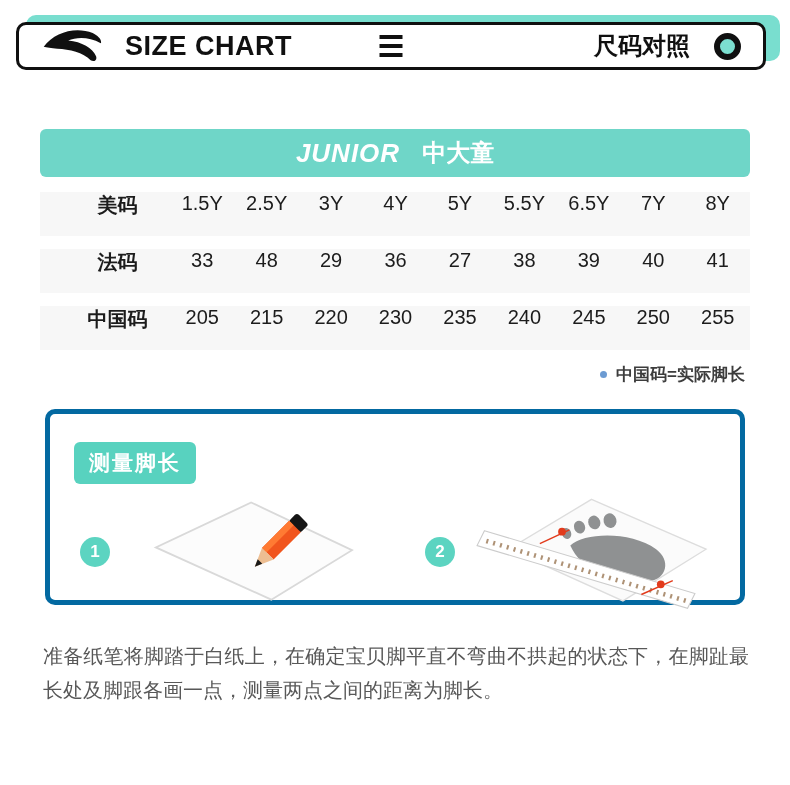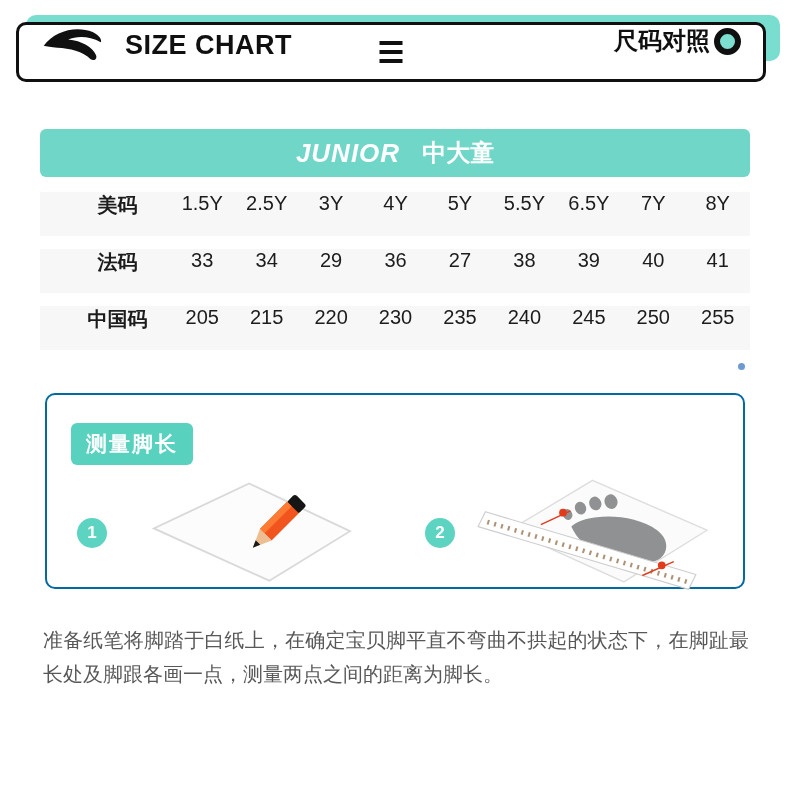--- a/index.html
+++ b/index.html
@@ -1,27 +1,27 @@
 <!DOCTYPE html>
 <html><head>
 <meta charset="utf-8">
 <style>
   * { margin:0; padding:0; box-sizing:border-box; }
   html,body { width:790px; height:785px; background:#ffffff; font-family:"Liberation Sans", sans-serif; overflow:hidden; }
 
   
   .header-wrap { position:relative; width:790px; height:78px; margin-top:14px; }
   .header-teal { position:absolute; left:26px; top:1px; width:754px; height:46px; background:#79DECF; border-radius:10px; }
-  .header-box  { position:absolute; left:16px; top:8px; width:750px; height:60px; background:#ffffff;
-                 border:3px solid #101010; border-radius:10px; display:flex; align-items:flex-start; padding:0 22px; }
+  .header-box  { position:absolute; left:16px; top:8px; width:750px; height:48px; background:#ffffff;
+                 border:3px solid #101010; border-radius:10px; display:flex; align-items:center; padding:0 22px; }
   .brand-group { display:flex; align-items:center; gap:16px; }
   .brand-text  { font-size:27px; font-weight:bold; color:#101010; letter-spacing:0.5px; }
   .menu-icon   { position:absolute; left:50%; top:50%; transform:translate(-50%,-50%); display:flex; flex-direction:column; gap:5px; cursor:pointer; }
   .menu-icon span { display:block; width:23px; height:4px; background:#101010; }
-  .header-right { margin-left:auto; display:flex; align-items:center; gap:4px; }
+  .header-right { margin-left:auto; display:flex; align-items:center; gap:24px; }
   .title-cn    { font-size:24px; font-weight:bold; color:#101010; }
   .dot-icon    { width:27px; height:27px; border:6px solid #101010; border-radius:50%; background:#7CDFD0; }
 
   
   .banner { margin:37px 40px 0; height:48px; background:#6FD6C8; border-radius:6px;
             display:flex; align-items:center; justify-content:center; gap:22px; color:#ffffff; }
   .banner-en { font-size:26px; font-weight:bold; font-style:italic; letter-spacing:1px; }
   .banner-cn { font-size:24px; font-weight:bold; }
 
   
@@ -30,21 +30,21 @@
   .size-row .lbl { width:130px; padding-left:25px; text-align:center; font-size:20px; font-weight:bold; color:#1c1c1c; }
   .size-row .cell { flex:1; text-align:center; font-size:20px; color:#1c1c1c; }
 
   
   .note-row { display:flex; align-items:center; justify-content:flex-end; gap:9px; margin:10px 45px 0; }
   .note-dot { width:7px; height:7px; border-radius:50%; background:#6C9BD2; }
   .note-text { font-size:17px; font-weight:600; color:#3d3d3d; }
 
   
   .measure-box { position:relative; margin:23px 45px 0; width:700px; height:196px;
-                 border:2px solid #0369a1; border-radius:10px; background:#ffffff; }
+                 border:5px solid #0369a1; border-radius:10px; background:#ffffff; }
   .measure-label { position:absolute; left:24px; top:28px; background:#58D2BF; color:#ffffff;
                    font-size:21px; font-weight:bold; padding:7px 15px; border-radius:6px; letter-spacing:2px; }
   .steps { position:absolute; left:0; top:78px; width:100%; display:flex; }
   .step { flex:1; display:flex; align-items:center; }
   .step-badge { width:30px; height:30px; border-radius:50%; background:#5CD4C1; color:#ffffff;
                 font-size:17px; font-weight:bold; display:flex; align-items:center; justify-content:center;
                 margin-left:30px; flex-shrink:0; }
   .step-art { flex:1; display:flex; justify-content:center; }
 
   
@@ -90,21 +90,21 @@
     <span class="cell">4Y</span>
     <span class="cell">5Y</span>
     <span class="cell">5.5Y</span>
     <span class="cell">6.5Y</span>
     <span class="cell">7Y</span>
     <span class="cell">8Y</span>
   </div>
   <div class="size-row">
     <span class="lbl">法码</span>
     <span class="cell">33</span>
-    <span class="cell">34</span>
+    <span class="cell">48</span>
     <span class="cell">29</span>
     <span class="cell">36</span>
     <span class="cell">27</span>
     <span class="cell">38</span>
     <span class="cell">39</span>
     <span class="cell">40</span>
     <span class="cell">41</span>
   </div>
   <div class="size-row">
     <span class="lbl">中国码</span>
@@ -115,20 +115,21 @@
     <span class="cell">235</span>
     <span class="cell">240</span>
     <span class="cell">245</span>
     <span class="cell">250</span>
     <span class="cell">255</span>
   </div>
 </div>
 
 <div class="note-row">
   <span class="note-dot"></span>
+  <span class="note-text">中国码=实际脚长</span>
 </div>
 
 <div class="measure-box">
   <span class="measure-label">测量脚长</span>
   <div class="steps">
 
     <div class="step">
       <span class="step-badge">1</span>
       <span class="step-art">
         <svg width="240" height="110" viewBox="0 0 240 120">

